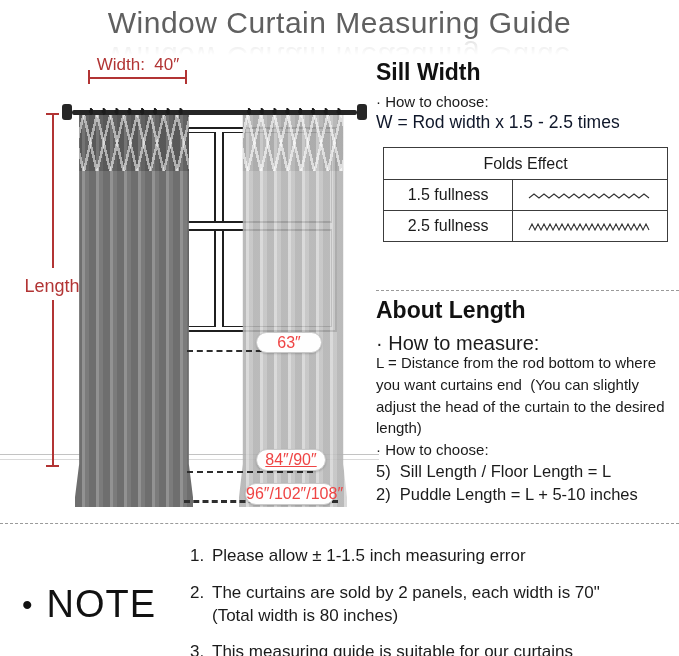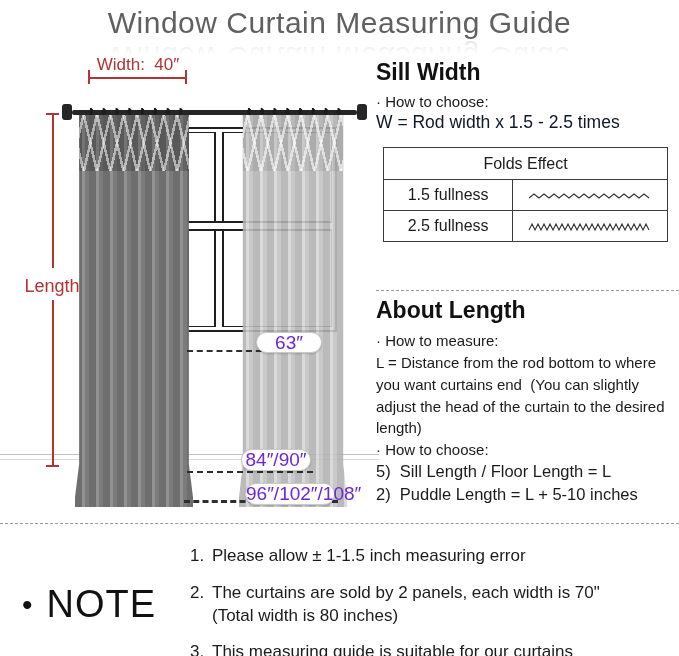--- a/index.html
+++ b/index.html
@@ -51,23 +51,23 @@
   .rings { top:104px; height:15px; background-repeat:repeat-x; background-size:12.8px 15px;
     background-image:radial-gradient(ellipse 2.6px 5px at 6px 7.5px, #1c1c1c 70%, rgba(0,0,0,0) 72%); }
   .rings-left { left:85px; width:103px; } .rings-right { left:243px; width:100px; }
 
   .dash { border-top:2px dashed #2e2e2e; height:0; }
   .dash-63 { left:187px; top:350px; width:124px; }
   .dash-8490 { left:187px; top:471px; width:126px; }
   .dash-96 { left:184px; top:500px; width:154px; border-top-width:3px; }
 
   .badge { background:#fefefe; border:1px solid #c9c9c9; border-radius:11px; text-align:center;
-    font-size:19px; color:#6d28d9; box-shadow:0 1px 2px rgba(0,0,0,.18); }
+    font-size:16px; color:#ef4444; box-shadow:0 1px 2px rgba(0,0,0,.18); }
   .badge-63 { left:256px; top:332px; width:66px; height:21px; line-height:19px; }
-  .badge-8490 { left:241px; top:449px; width:70px; height:22px; line-height:20px; }
+  .badge-8490 { left:256px; top:449px; width:70px; height:22px; line-height:20px;text-decoration:underline; }
   .badge-96 { left:245px; top:483px; width:90px; height:22px; line-height:20px; }
 
   .width-label { left:83px; top:55px; width:110px; text-align:center; font-size:17px; font-weight:500; white-space:pre; }
   .width-line { left:88px; top:77px; width:99px; height:2px; }
   .width-tick { top:70px; width:2px; height:14px; }
   .wt-l { left:88px; } .wt-r { left:185px; }
 
   .len-tick { left:46px; width:13px; height:2px; }
   .lt-top { top:113px; } .lt-bot { top:465px; }
   .len-seg { left:52px; width:2px; }
@@ -87,21 +87,21 @@
   table.folds td { height:31px; }
   td.lbl { width:130px; }
   td.fx { width:155px; }
   td.fx svg { vertical-align:middle; }
 
   .divider { border-top:1px dashed #9a9a9a; height:0; }
   .div-right { left:376px; top:290px; width:303px; }
   .div-full { left:0; top:523px; width:679px; }
 
   .al-heading { left:376px; top:297px; }
-  .al-measure-sub { left:376px; top:332px; font-size:15px; }
+  .al-measure-sub { left:376px; top:332px; font-size:20px; }
   .al-measure-text { left:376px; top:352px; width:303px; font-size:15px; line-height:1.45; white-space:pre-wrap; }
   .al-choose-sub { left:376px; top:441px; font-size:15px; }
   .al-choice1 { left:376px; top:462px; font-size:16.5px; white-space:pre-wrap; }
   .al-choice2 { left:376px; top:485px; font-size:16.5px; white-space:pre-wrap; }
 
   
   .note-head { left:22px; top:583px; display:flex; align-items:center; gap:14px; }
   .note-bullet { font-size:30px; line-height:1; color:#111; }
   .note-title { font-size:38px; color:#111; letter-spacing:1px; }
   .note-items { left:190px; top:546px; width:480px; }

